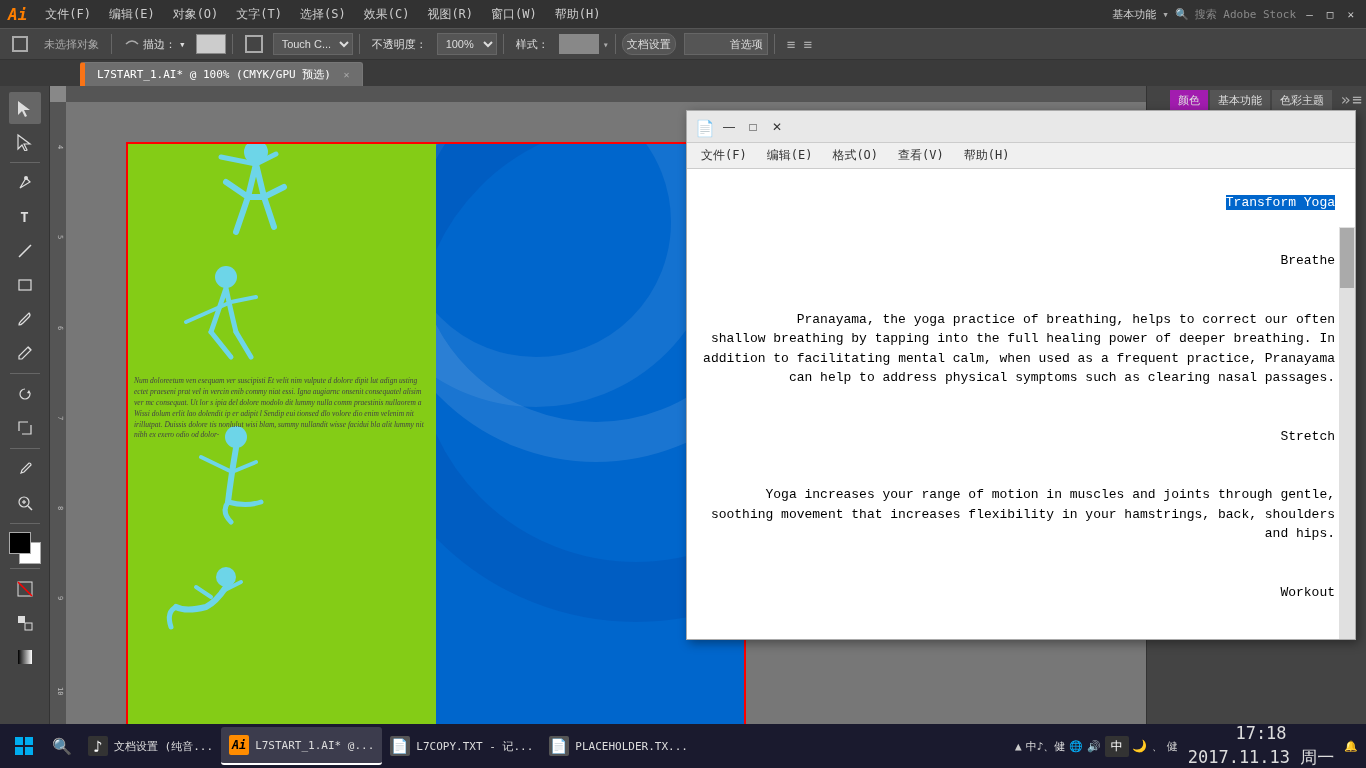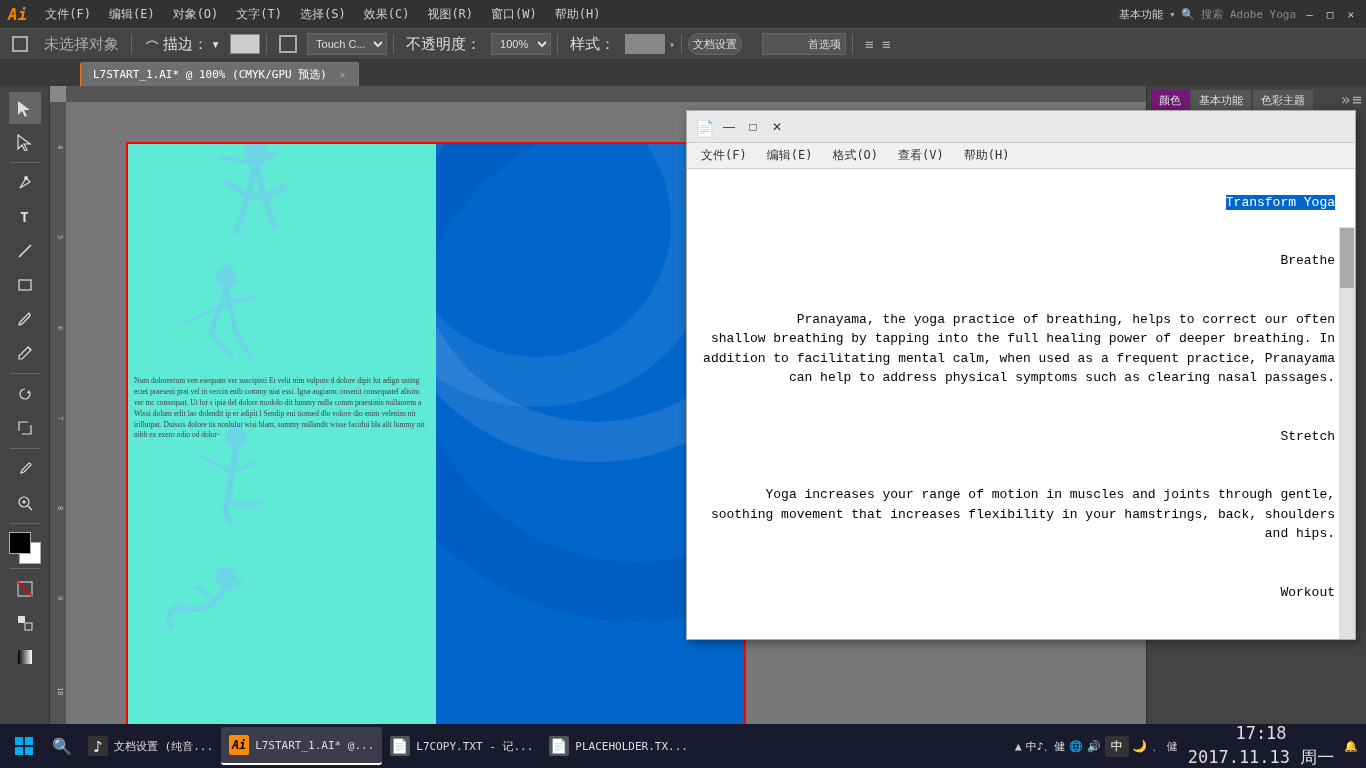--- a/index.html
+++ b/index.html
@@ -43,21 +43,21 @@
       background: #444;
       display: flex;
       align-items: center;
       padding: 0 6px;
       gap: 4px;
       border-top: 1px solid #555;
       border-bottom: 1px solid #333;
     }
     .toolbar-item {
       color: #ddd;
-      font-size: 15px;
+      font-size: 11px;
       padding: 2px 6px;
       cursor: pointer;
       white-space: nowrap;
       display: flex;
       align-items: center;
       gap: 3px;
     }
     .toolbar-select {
       background: #555;
       color: #ddd;
@@ -90,21 +90,21 @@
       align-items: flex-end;
       padding-left: 80px;
     }
     .tab {
       background: #5a5a5a;
       color: #ddd;
       font-size: 11px;
       padding: 4px 12px;
       cursor: pointer;
       border-top: 1px solid #777;
-      border-left: 1px solid #f97316;
+      border-left: 5px solid #f97316;
       border-right: 1px solid #777;
       border-radius: 3px 3px 0 0;
     }
     .tab.active {
       background: #6e6e6e;
       color: #fff;
     }
     .tab-close {
       margin-left: 6px;
       color: #aaa;
@@ -200,23 +200,24 @@
       top: 40px;
       left: 60px;
       width: 620px;
       height: 620px;
       background: #fff;
       display: flex;
     }
     #artboard-left {
       width: 50%;
       height: 100%;
-      background: #5eead4;
+      background: #84cc16;
       position: relative;
       overflow: hidden;
+      font-style: italic;
     }
     #artboard-right {
       width: 50%;
       height: 100%;
       background: #0066cc;
       position: relative;
       overflow: hidden;
     }
     
     #artboard-border {
@@ -241,21 +242,21 @@
       gap: 2px;
       margin-bottom: 4px;
     }
     .right-tab {
       color: #ddd;
       font-size: 11px;
       padding: 3px 8px;
       cursor: pointer;
       background: #555;
     }
-    .right-tab.active { background: #701a75; }
+    .right-tab.active { background: #a21caf; margin-left: 19px; }
 
     
     #notepad {
       position: absolute;
       top: 110px;
       left: 686px;
       width: 670px;
       height: 530px;
       background: #f0f0f0;
       border: 1px solid #aaa;
@@ -469,21 +470,21 @@
   <span class="menu-item">文字(T)</span>
   <span class="menu-item">选择(S)</span>
   <span class="menu-item">效果(C)</span>
   <span class="menu-item">视图(R)</span>
   <span class="menu-item">窗口(W)</span>
   <span class="menu-item">帮助(H)</span>
   <div class="top-right-controls">
     <span style="cursor:pointer;text-align:center;">基本功能</span>
     <span style="color:#aaa;">▾</span>
     <span style="cursor:pointer;">🔍</span>
-    <span style="color:#888; font-size:11px;">搜索 Adobe Yoga</span>
+    <span style="color:#888; font-size:11px;">搜索 Adobe Stock</span>
     <span style="cursor:pointer; padding:0 4px;">—</span>
     <span style="cursor:pointer; padding:0 4px;">□</span>
     <span style="cursor:pointer; padding:0 4px;">✕</span>
   </div>
 </div>
 
 <div id="toolbar">
 
   <div class="toolbar-item">
     <div style="width:16px;height:16px;border:2px solid #aaa;background:transparent;"></div>
@@ -515,21 +516,21 @@
   <select class="toolbar-select" style="width:60px;">
     <option>100%</option>
   </select>
   <div class="toolbar-separator"></div>
 
   <span class="toolbar-item">样式：</span>
   <div class="toolbar-swatch" style="background:#888; width:40px;"></div>
   <span style="color:#aaa; font-size:10px;">▾</span>
   <div class="toolbar-separator"></div>
   <button class="toolbar-select" style="cursor:pointer;border-radius:10px;">文档设置</button>
-  <button class="toolbar-select" style="cursor:pointer; margin-left:16px;padding-left:45px;">首选项</button>
+  <button class="toolbar-select" style="cursor:pointer; margin-left:4px;padding-left:45px;">首选项</button>
   <div class="toolbar-separator"></div>
   <span class="toolbar-item" style="color:#aaa; font-size:14px;">≡ ≡</span>
 </div>
 
 <div id="tab-bar">
   <div class="tab active">
     <span>L7START_1.AI* @ 100% (CMYK/GPU 预选)</span>
     <span class="tab-close">✕</span>
   </div>
 </div>

